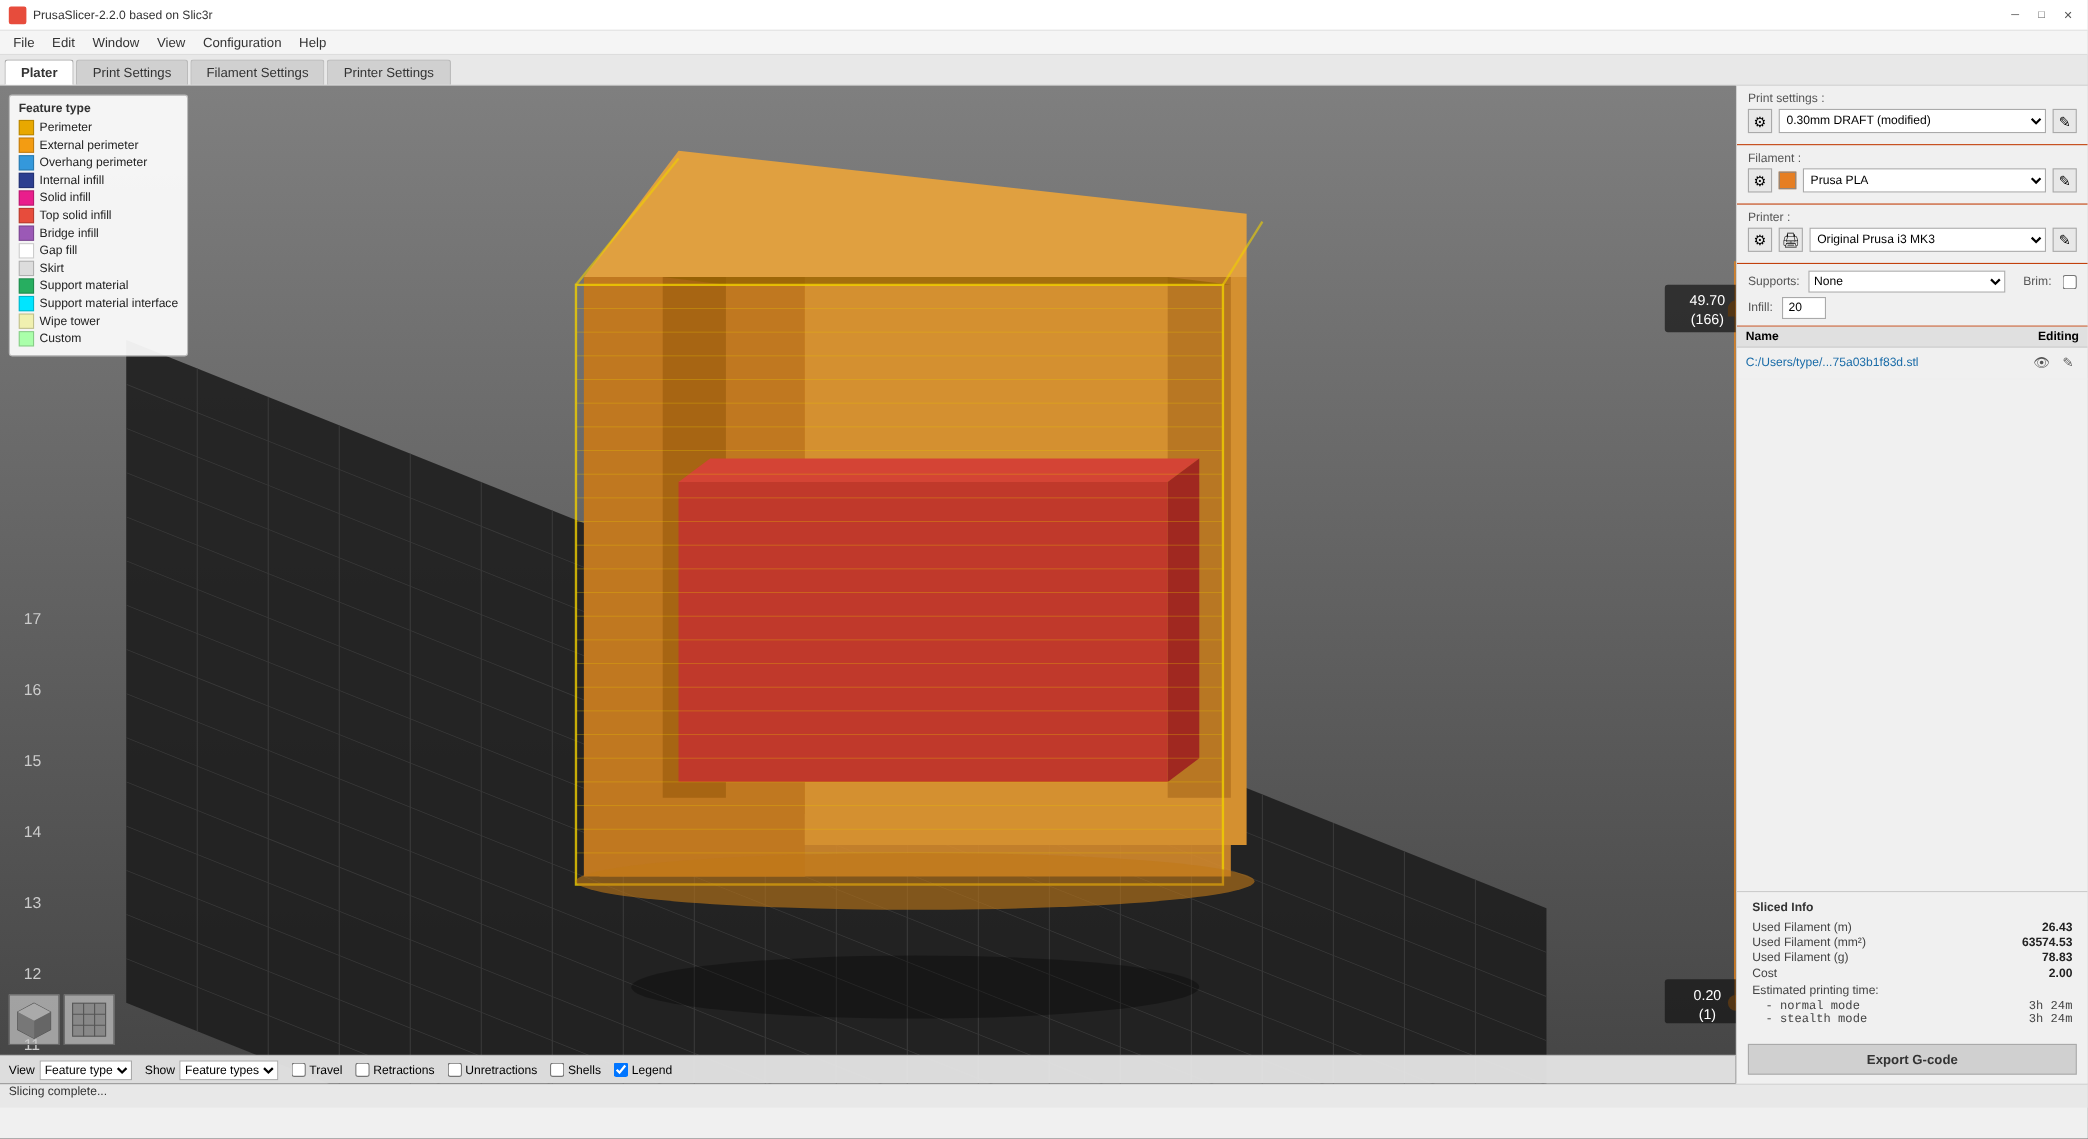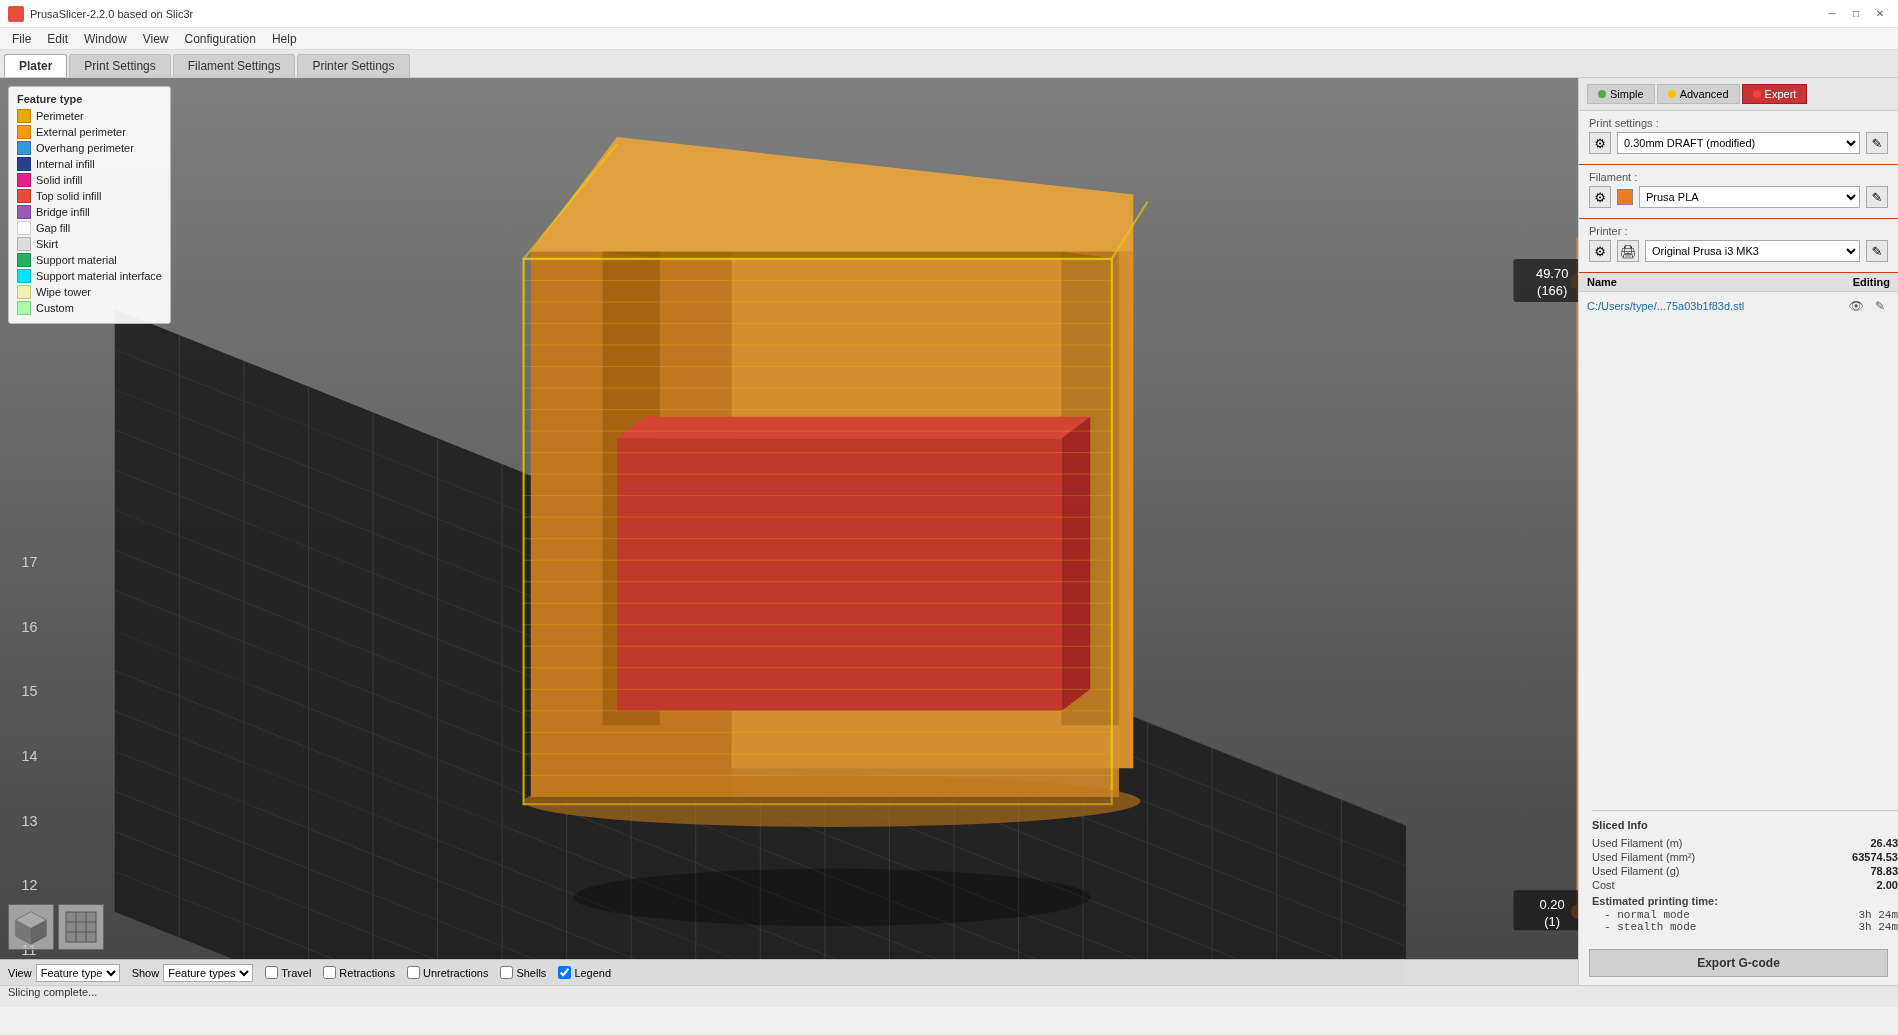--- a/index.html
+++ b/index.html
@@ -343,23 +343,22 @@
       height: 20px;
       border: none;
       background: transparent;
       cursor: pointer;
       font-size: 12px;
       color: #555;
     }
 
     
     .sliced-info {
-      padding: 8px 0;
+      padding: 8px 14px;
       border-top: 1px solid #ccc;
-      margin-left: 13px;
     }
     .sliced-title {
       font-size: 11px;
       font-weight: bold;
       color: #333;
       margin-bottom: 6px;
     }
     .info-row {
       display: flex;
       justify-content: space-between;
@@ -371,21 +370,20 @@
       font-weight: bold;
       color: #222;
     }
     .print-time-section {
       margin-top: 4px;
     }
     .print-time-title {
       font-size: 11px;
       color: #444;
       margin-bottom: 2px;
-      font-weight: bold;
     }
     .print-time-row {
       display: flex;
       justify-content: space-between;
       font-size: 11px;
       color: #444;
       padding-left: 12px;
       font-family: Liberation Mono, monospace;
     }
 
@@ -726,34 +724,20 @@
       </label>
       <label>
         <input type="checkbox" checked="" style="">
         <span>Legend</span>
       </label>
     </div>
   </div>
 
   <div class="right-panel">
 
-    <div class="print-mode-bar">
-      <button class="mode-btn simple">
-        <span class="mode-dot dot-green"></span>
-        <span>Simple</span>
-      </button>
-      <button class="mode-btn advanced">
-        <span class="mode-dot dot-yellow"></span>
-        <span>Advanced</span>
-      </button>
-      <button class="mode-btn expert">
-        <span class="mode-dot dot-red"></span>
-        <span>Expert</span>
-      </button>
-    </div>
 
     <div class="panel-section">
       <div class="panel-label">Print settings :</div>
       <div class="panel-row">
         <button class="panel-icon-btn">⚙</button>
         <select class="panel-select">
           <option>0.30mm DRAFT (modified)</option>
         </select>
         <button class="panel-icon-btn">✎</button>
       </div>
@@ -776,20 +760,34 @@
       <div class="panel-row">
         <button class="panel-icon-btn">⚙</button>
         <button class="panel-icon-btn">🖨</button>
         <select class="panel-select">
           <option>Original Prusa i3 MK3</option>
         </select>
         <button class="panel-icon-btn">✎</button>
       </div>
     </div>
 
+    <div class="panel-section">
+      <div class="supports-row">
+        <span class="supports-label">Supports:</span>
+        <select class="supports-select">
+          <option>None</option>
+        </select>
+        <span style="margin-left:8px;" class="brim-label">Brim:</span>
+        <input type="checkbox" style="margin-left: 2px;">
+      </div>
+      <div class="infill-row" style="margin-top:4px;">
+        <span class="infill-label">Infill:</span>
+        <input type="number" class="infill-input" value="20" style="">
+      </div>
+    </div>
 
     <div>
       <div class="objects-header">
         <span>Name</span>
         <span>Editing</span>
       </div>
       <div class="objects-row">
         <span class="obj-name">C:/Users/type/...75a03b1f83d.stl</span>
         <div class="obj-actions">
           <button class="obj-btn">👁</button>

